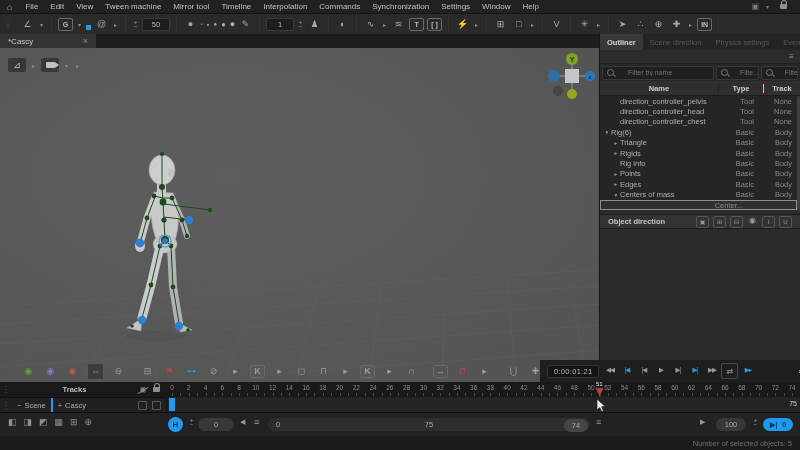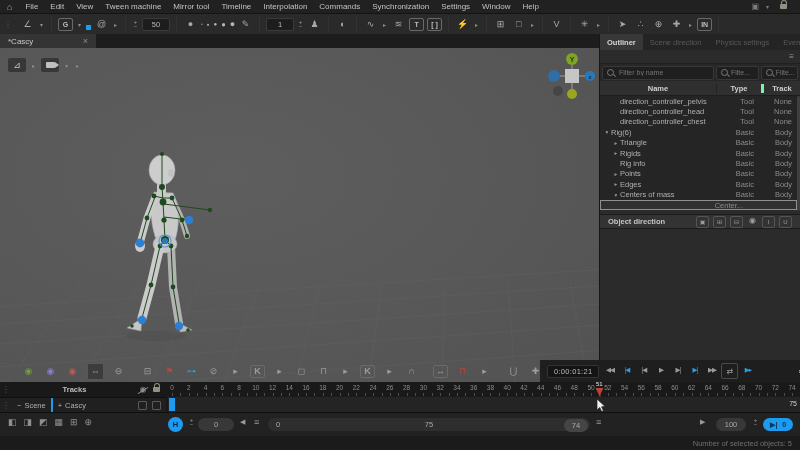--- a/index.html
+++ b/index.html
@@ -115,31 +115,31 @@
              font-size:7.5px;color:#6f6f6f;}
   
   #panel{right:0;top:34px;width:200px;height:326px;background:#2b2b2b;border-left:1px solid #161616;position:absolute;}
   #ptabs{height:16px;display:flex;background:#242424;font-size:7.5px;}
   .ptab{display:flex;align-items:center;padding:0 7px;color:#585858;white-space:nowrap;}
   .ptab.active{background:#383838;color:#d6d6d6;font-weight:bold;}
   #pmenu{height:13px;background:#2b2b2b;display:flex;justify-content:flex-end;align-items:center;padding-right:6px;
          color:#999;font-size:8px;border-bottom:1px solid #202020;}
   #pfilter{height:17px;display:flex;align-items:center;gap:2px;padding:0 2px;background:#272727;}
   .ffield{background:#1f1f1f;border:1px solid #383838;border-radius:2px;height:12px;display:flex;
-          align-items:center;gap:3px;padding:0 4px;color:#767676;font-size:7px;overflow:hidden;white-space:nowrap;}
+          align-items:center;gap:12px;padding:0 4px;color:#767676;font-size:7px;overflow:hidden;white-space:nowrap;}
   .ffield input{background:transparent;border:none;outline:none;color:#9a9a9a;font-size:7px;width:100%;
                 font-family:"Liberation Sans",sans-serif;}
   .ffield input::placeholder{color:#767676;}
   .mag{width:5px;height:5px;border:1px solid #7a7a7a;border-radius:50%;position:relative;display:inline-block;flex:none;}
   .mag::after{content:"";position:absolute;width:3px;height:1px;background:#7a7a7a;transform:rotate(45deg);
               right:-3px;bottom:-1px;}
   #pcols{height:14px;display:flex;align-items:center;background:#2f2f2f;font-size:7.5px;font-weight:bold;
          color:#cfcfcf;border-bottom:1px solid #1c1c1c;}
   #pcols .c1{flex:1;text-align:center;border-right:1px solid #222;}
-  #pcols .c2{width:44px;text-align:center;border-right:3px solid #86efac;}
+  #pcols .c2{width:44px;text-align:center;border-right:1px solid #86efac;}
   #pcols .c3{width:36px;text-align:center;}
   #rows{position:absolute;left:0;top:62px;width:197px;}
   .orow{display:flex;align-items:center;height:10.4px;font-size:7.5px;color:#b0b0b0;background:#252525;}
   .orow .arr{width:8px;text-align:center;color:#9a9a9a;font-size:5.5px;flex:none;}
   .orow .nm{flex:1;white-space:nowrap;overflow:hidden;}
   .orow .tp{width:42px;text-align:right;color:#8a8a8a;padding-right:6px;flex:none;}
   .orow .tk{width:32px;text-align:right;color:#8a8a8a;padding-right:5px;flex:none;}
   .orow.selected{outline:1px solid #8f8f8f;outline-offset:-1px;background:#303030;gap:36px;}
   #pscroll{position:absolute;right:0;top:62px;width:3px;height:115px;background:#3f3f3f;border-radius:2px;}
   #pprops{position:absolute;left:0;top:180px;width:200px;height:15px;background:#333;display:flex;

